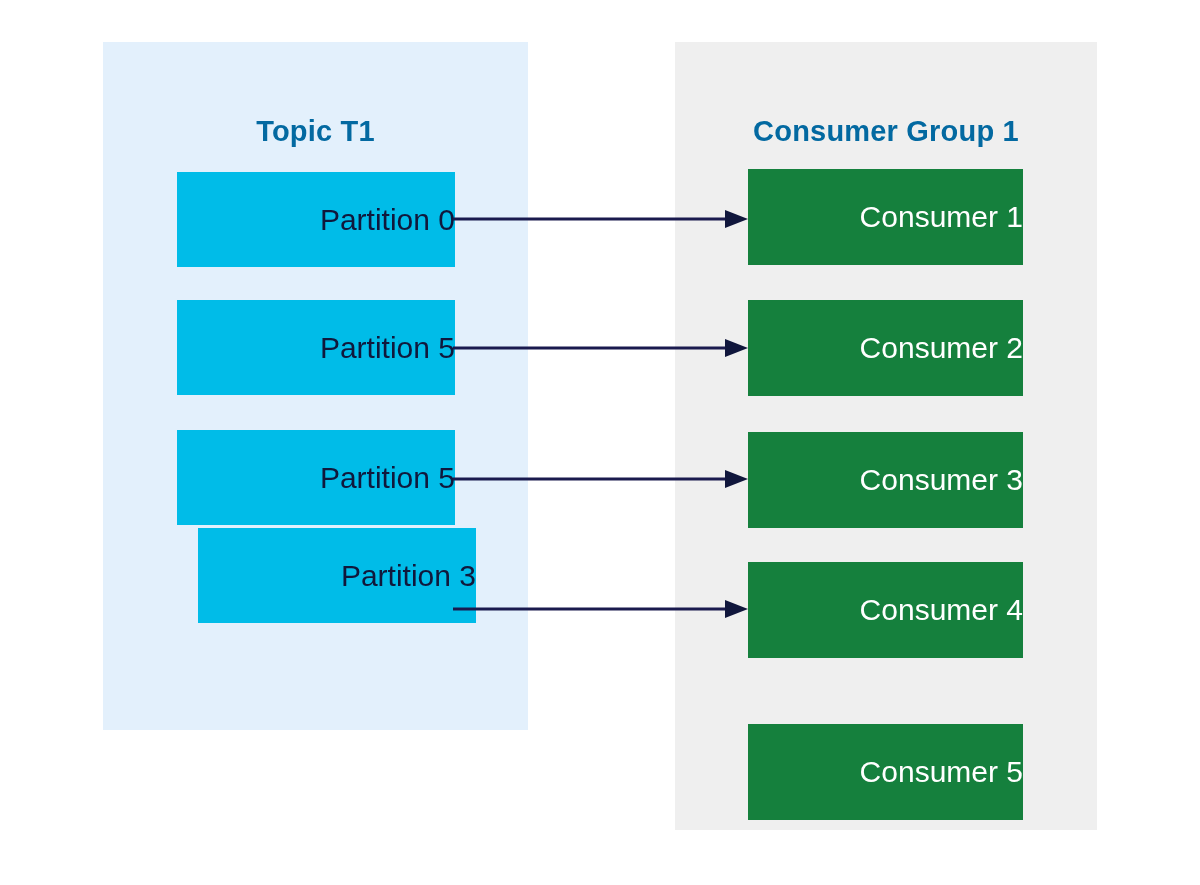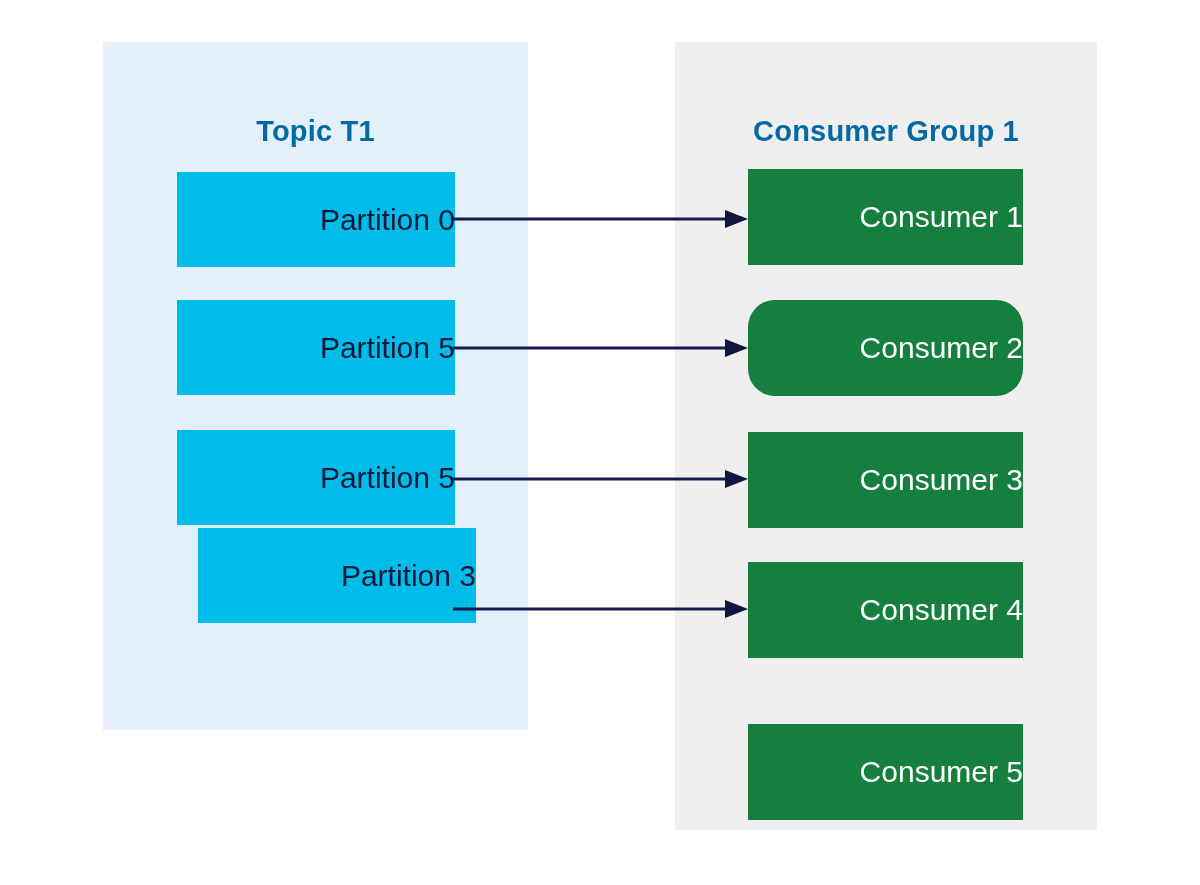--- a/index.html
+++ b/index.html
@@ -117,21 +117,21 @@
   <div class="node-box partition-box" style="top:430px;">
     <span>Partition 5</span>
   </div>
   <div class="node-box partition-box" style="top:528px;margin-left:21px;">
     <span>Partition 3</span>
   </div>
 
   <div class="node-box consumer-box" style="top:169px;">
     <span>Consumer 1</span>
   </div>
-  <div class="node-box consumer-box" style="top:300px;border-radius:27px;">
+  <div class="node-box consumer-box" style="top:300px;">
     <span>Consumer 2</span>
   </div>
   <div class="node-box consumer-box" style="top:432px;padding-left:20px;">
     <span>Consumer 3</span>
   </div>
   <div class="node-box consumer-box" style="top:562px;">
     <span>Consumer 4</span>
   </div>
   <div class="node-box consumer-box" style="top:724px;">
     <span>Consumer 5</span>

